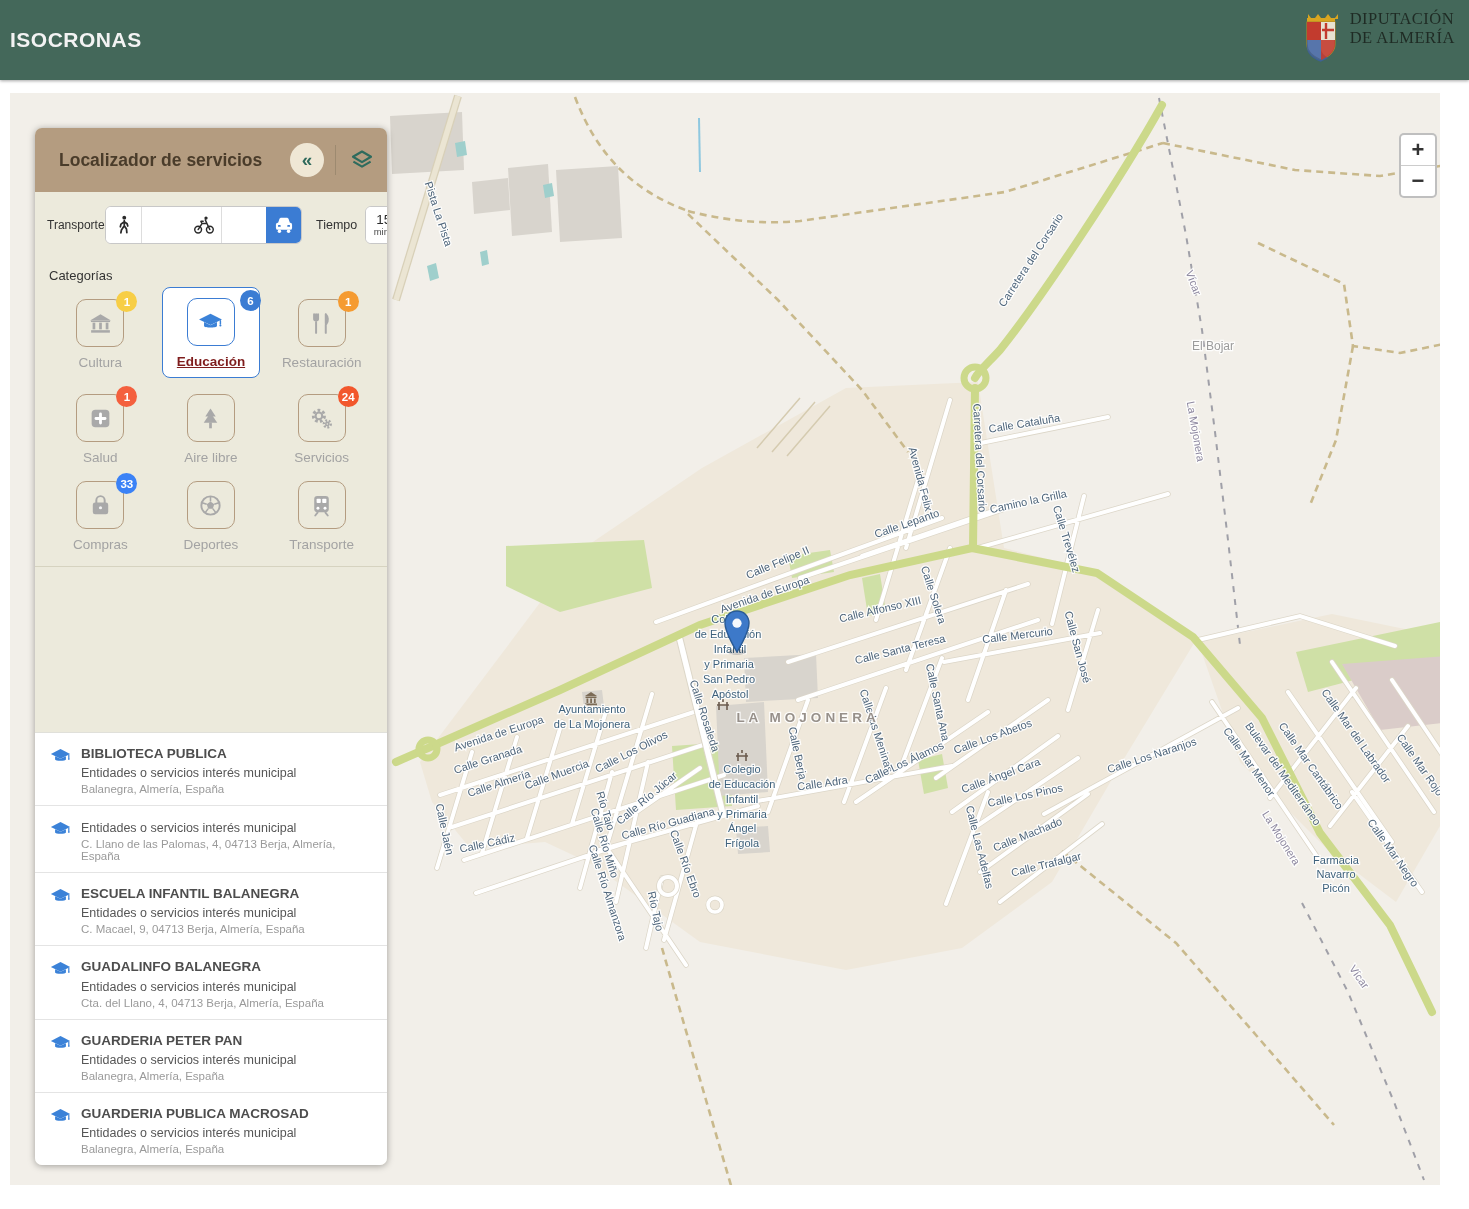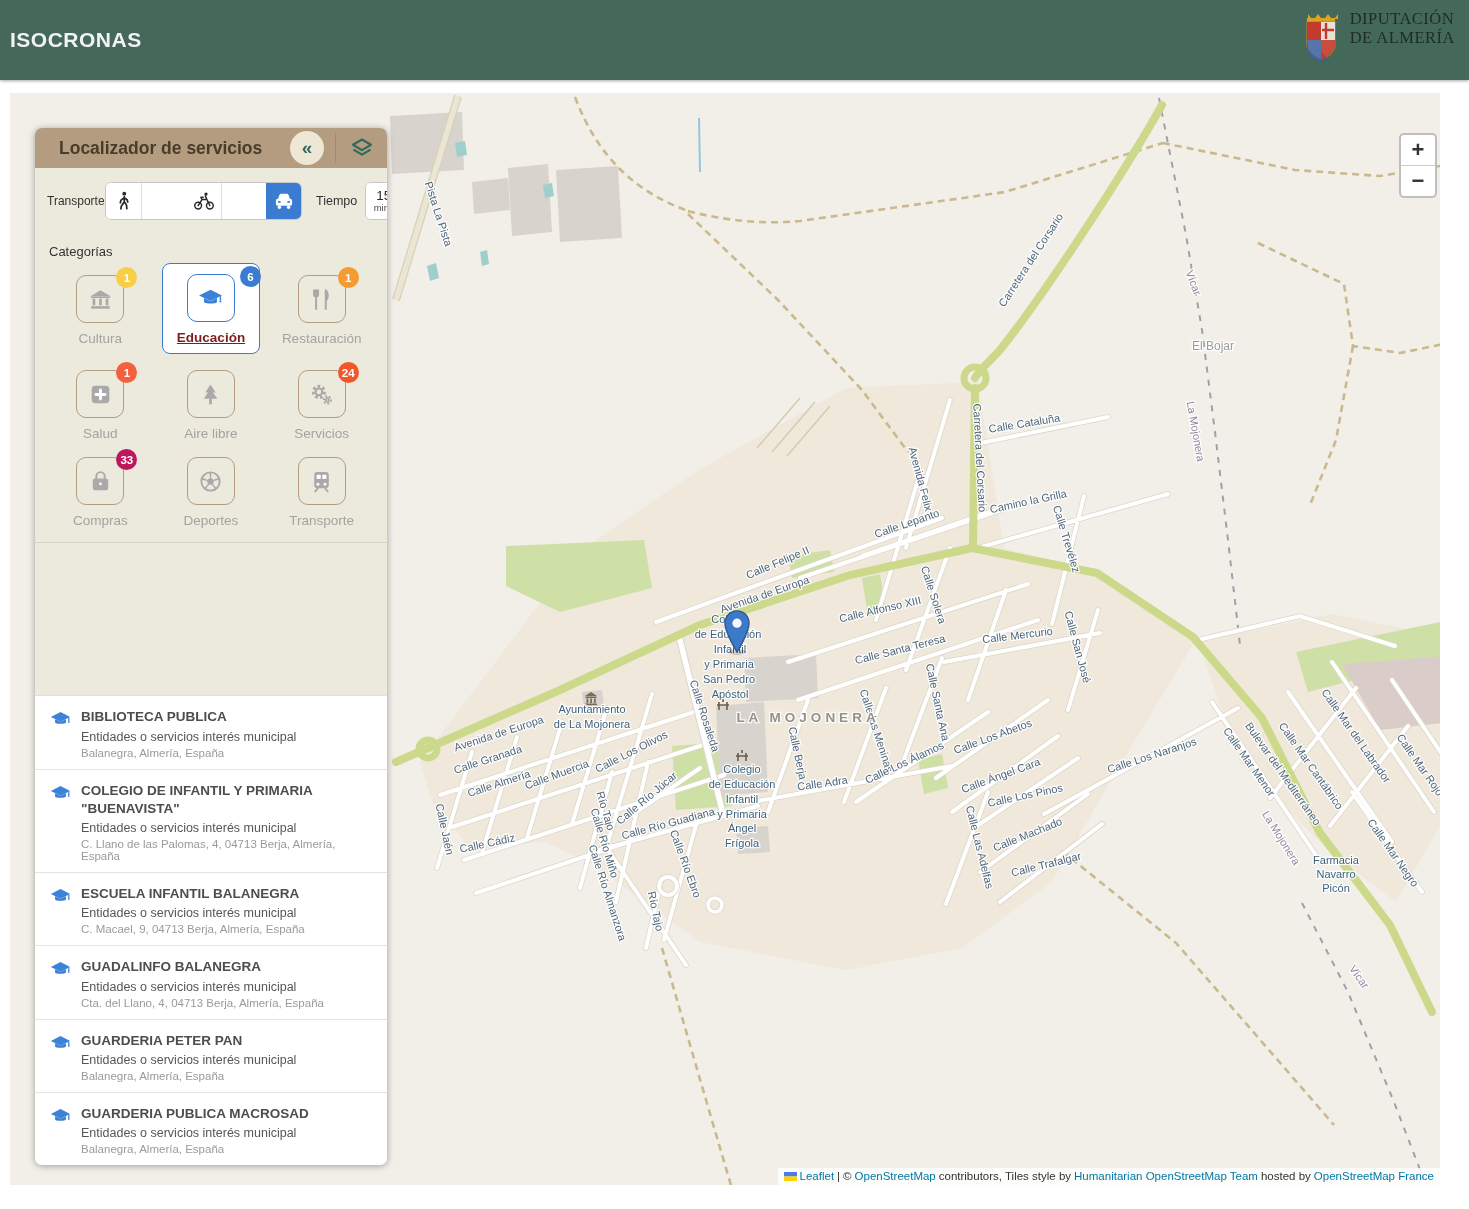--- a/index.html
+++ b/index.html
@@ -23,21 +23,21 @@
     border-radius:5px;background:#fff;overflow:hidden;}
   .zoomctl .zb{width:34px;height:30px;line-height:29px;text-align:center;font-size:22px;font-weight:bold;
     color:#333;cursor:pointer;}
   .zoomctl .zb:first-child{border-bottom:1px solid #ccc;}
   .attrib{position:absolute;right:0;bottom:0;background:rgba(255,255,255,.78);padding:2px 6px 3px 6px;
     font-size:11.5px;color:#333;display:flex;align-items:center;gap:3px;white-space:nowrap;}
   .attrib a{color:#0078A8;text-decoration:none;}
   
   .panel{position:absolute;left:25px;top:35px;width:352px;height:1037px;background:#ECEADC;
     border-radius:7px;box-shadow:0 1px 7px rgba(0,0,0,.35);display:flex;flex-direction:column;overflow:hidden;}
-  .panel-head{height:40px;background:#B49C80;display:flex;align-items:center;flex:0 0 auto;}
+  .panel-head{height:64px;background:#B49C80;display:flex;align-items:center;flex:0 0 auto;}
   .panel-title{color:#4A3C2A;font-weight:bold;font-size:17.5px;margin-left:24px;flex:1;}
   .collapse-btn{width:34px;height:34px;border-radius:50%;background:#EFE7D5;color:#2F6A5C;
     font-size:19px;font-weight:bold;display:flex;align-items:center;justify-content:center;cursor:pointer;}
   .vdiv{width:1px;height:30px;background:#9d8a70;margin:0 11px;}
   .layers-btn{width:30px;height:30px;margin-right:10px;display:flex;align-items:center;justify-content:center;
     color:#2E6B5D;cursor:pointer;}
   .controls{padding:14px 12px 6px 12px;flex:0 0 auto;}
   .row{display:flex;align-items:center;margin-bottom:10px;}
   .rowlabel{flex:0 0 58px;font-size:12px;color:#333;}
   .rowlabel.t2{flex:0 0 auto;margin:0 8px 0 14px;font-size:12.5px;}
@@ -363,34 +363,20 @@
       <path d="M12.5 0C5.6 0 .5 5.3.5 12.2.5 21.5 12.5 41 12.5 41S24.5 21.5 24.5 12.2C24.5 5.3 19.4 0 12.5 0Z" fill="#3D79C9" stroke="#2A5B96" stroke-width="1.4"></path>
       <circle cx="12.5" cy="12.2" r="4.6" fill="#fff" opacity=".95"></circle>
     </g>
   </svg>
 
   <div class="zoomctl">
     <div class="zb">+</div>
     <div class="zb">−</div>
   </div>
 
-  <div class="attrib">
-    <svg width="13" height="9">
-      <rect width="13" height="4.5" fill="#4C7BE1"></rect>
-        <rect y="4.5" width="13" height="4.5" fill="#FFD500"></rect>
-    </svg>
-    <a>Leaflet</a>
-    <span>|</span>
-    <span>©</span>
-    <a>OpenStreetMap</a>
-    <span>contributors, Tiles style by</span>
-    <a>Humanitarian OpenStreetMap Team</a>
-    <span>hosted by</span>
-    <a>OpenStreetMap France</a>
-  </div>
 
   <div class="panel">
     <div class="panel-head">
       <div class="panel-title">Localizador de servicios</div>
       <div class="collapse-btn">«</div>
       <div class="vdiv"></div>
       <div class="layers-btn">
         <svg width="24" height="24">
             <use href="#i-layers"></use>
           </svg>
@@ -502,21 +488,21 @@
           </div>
      <div class="catlabel">Servicios</div>
         </div>
         <div class="cat-cell">
           <div class="iconwrap">
             <div class="iconbox">
        <svg viewBox="0 0 24 24">
                 <use href="#i-bag"></use>
               </svg>
      </div>
-            <span class="badge" style="background:#be185d">33</span>
+            <span class="badge" style="background:#3b82f6">33</span>
           </div>
      <div class="catlabel">Compras</div>
         </div>
         <div class="cat-cell">
           <div class="iconwrap">
             <div class="iconbox">
        <svg viewBox="0 0 24 24">
                 <use href="#i-ball"></use>
               </svg>
      </div>
@@ -542,21 +528,20 @@
             <use href="#i-grad"></use>
           </svg>
      <div class="res-title">BIBLIOTECA PUBLICA</div>
      <div class="res-sub">Entidades o servicios interés municipal</div>
      <div class="res-addr">Balanegra, Almería, España</div>
         </div>
         <div class="res-item">
           <svg class="gicon" viewBox="0 0 24 24">
             <use href="#i-grad"></use>
           </svg>
-     <div class="res-title">COLEGIO DE INFANTIL Y PRIMARIA "BUENAVISTA"</div>
      <div class="res-sub">Entidades o servicios interés municipal</div>
      <div class="res-addr">C. Llano de las Palomas, 4, 04713 Berja, Almería, España</div>
         </div>
         <div class="res-item">
           <svg class="gicon" viewBox="0 0 24 24">
             <use href="#i-grad"></use>
           </svg>
      <div class="res-title">ESCUELA INFANTIL BALANEGRA</div>
      <div class="res-sub">Entidades o servicios interés municipal</div>
      <div class="res-addr">C. Macael, 9, 04713 Berja, Almería, España</div>

